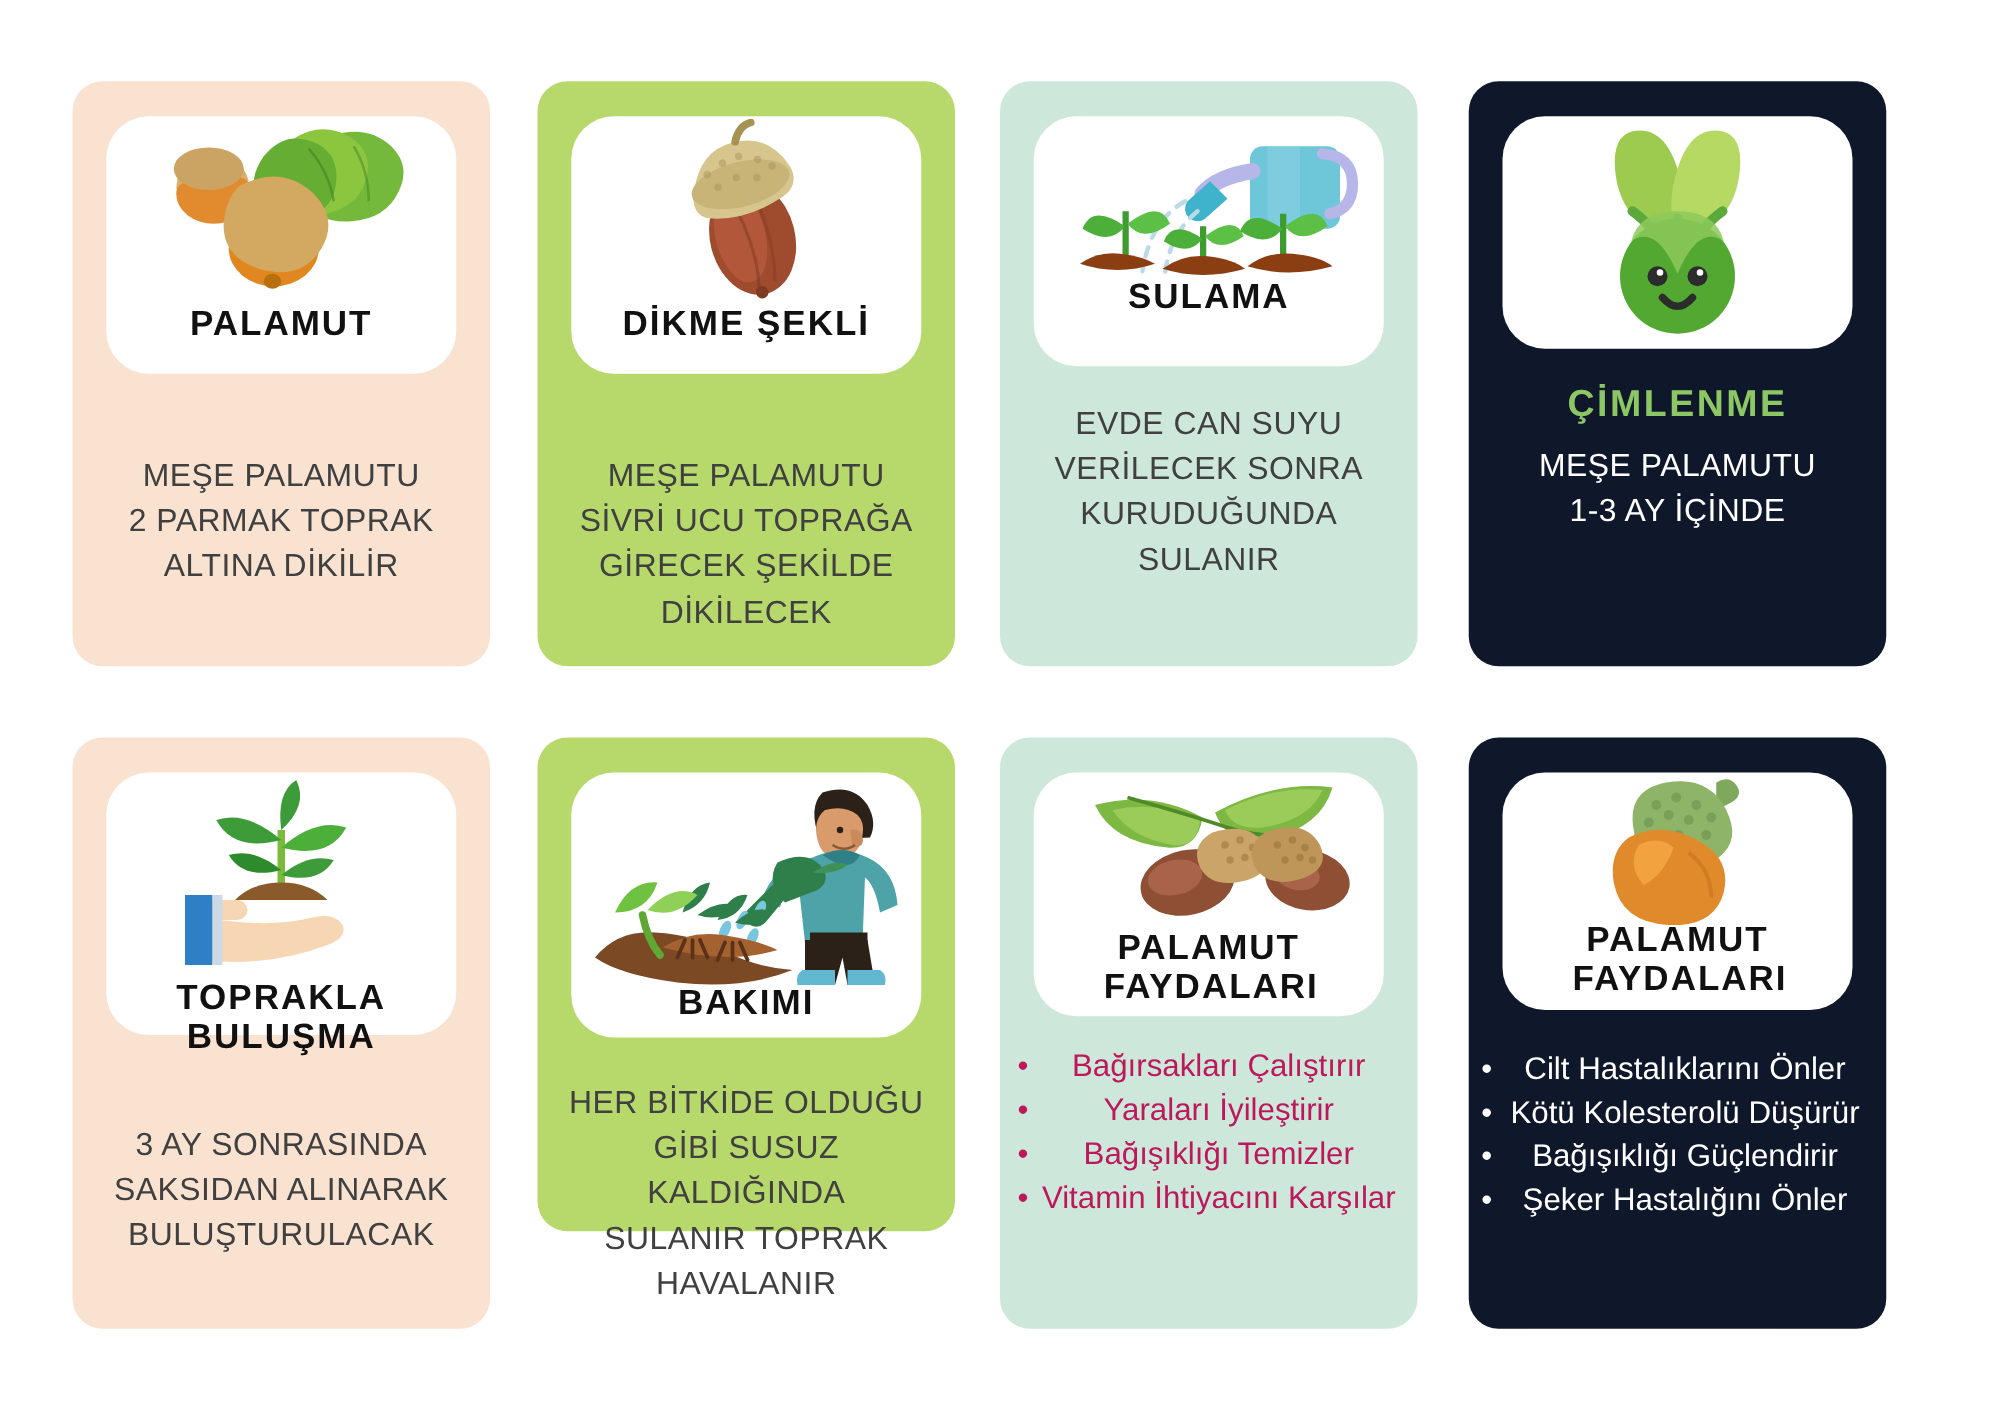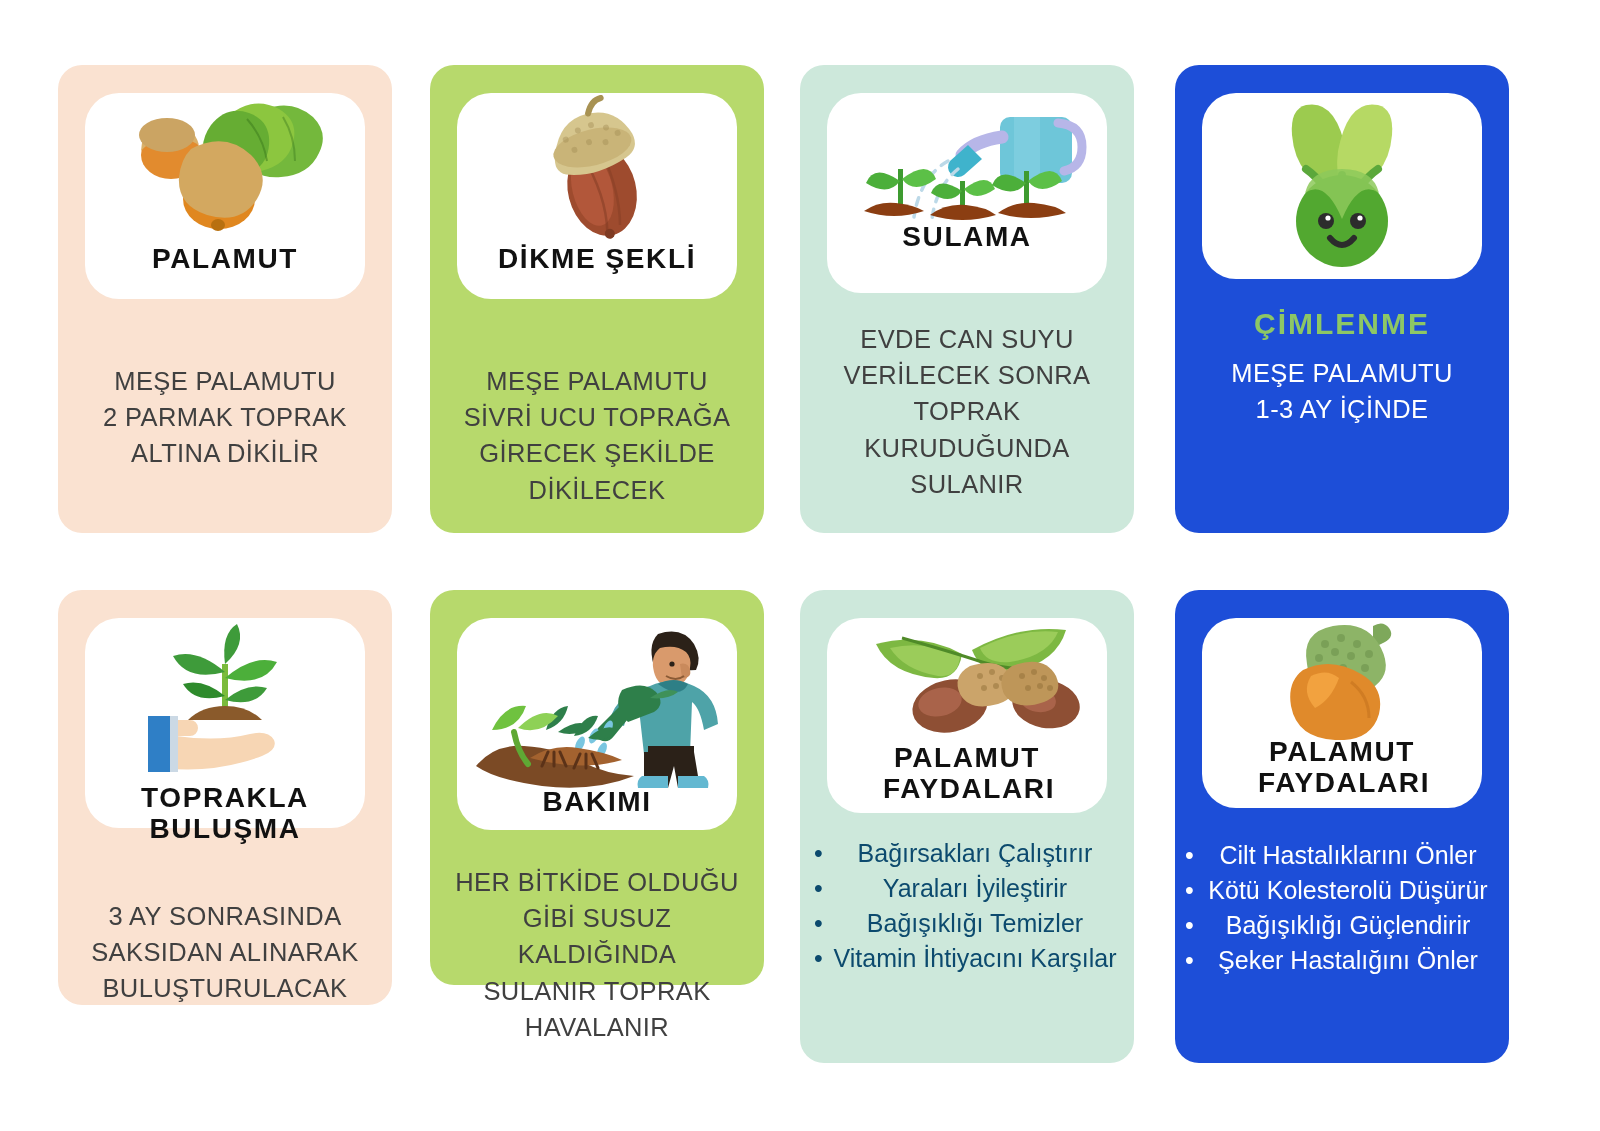--- a/index.html
+++ b/index.html
@@ -21,21 +21,21 @@
   .card {
     position: absolute;
     border-radius: 24px;
     display: flex;
     flex-direction: column;
     align-items: center;
   }
   .card.peach { background: #FAE2D1; }
   .card.lime  { background: #B7D96C; }
   .card.mint  { background: #CDE8DB; }
-  .card.teal  { background: #1d4ed8; }
+  .card.teal  { background: #0f172a; }
 
   
   .panel {
     position: absolute;
     left: 27px;
     right: 27px;
     top: 28px;
     background: #ffffff;
     border-radius: 34px;
     display: flex;
@@ -94,21 +94,21 @@
     left: 26px;
     right: 16px;
     z-index: 3;
     list-style: none;
   }
   .bullets li {
     position: relative;
     text-align: center;
     font-size: 25px;
     line-height: 1.4;
-    color: #0c4a6e;
+    color: #be185d;
     padding-left: 6px;
   }
   .bullets li::before {
     content: "\2022";
     position: absolute;
     left: -12px;
     top: 0;
     font-size: 25px;
     line-height: 1.4;
   }
@@ -220,21 +220,20 @@
             <path d="M156 118 q16 -12 36 -10 q22 2 32 10 q-36 10 -68 0z" fill="#8B3E12"></path>
           </g>
         </svg>
       </div>
       <div class="title sm" style="top:128px;">SULAMA</div>
     </div>
 
     <div class="body-text" style="top:256px;">
       <div>EVDE CAN SUYU</div>
       <div>VERİLECEK SONRA</div>
-      <div>TOPRAK</div>
       <div>KURUDUĞUNDA</div>
       <div>SULANIR</div>
     </div>
   </div>
 
   <div class="card teal" style="left:1175px; top:65px; width:334px; height:468px;">
     <div class="panel h-c">
       <div class="art" style="height:178px; padding-top:6px;">
         <svg width="190" height="174" viewBox="0 0 190 174">
           <g>
@@ -256,21 +255,21 @@
     </div>
 
     <div class="title md accent" style="top:242px;">ÇİMLENME</div>
 
     <div class="body-text light" style="top:290px;">
       <div>MEŞE PALAMUTU</div>
       <div>1-3 AY İÇİNDE</div>
     </div>
   </div>
 
-  <div class="card peach" style="left:58px; top:590px; width:334px; height:415px;">
+  <div class="card peach" style="left:58px; top:590px; width:334px; height:473px;">
     <div class="panel h-d">
       <div class="art" style="height:170px; padding-top:8px;">
         <svg width="210" height="168" viewBox="0 0 210 168">
           <g>
             <path d="M105 96 V44" stroke="#7BBB3C" stroke-width="6" fill="none"></path>
             <path d="M105 44 q-4 -30 12 -40 q10 20 -12 40z" fill="#3E9B3A"></path>
             <path d="M105 52 q-28 -24 -52 -16 q14 26 52 16z" fill="#3E9B3A"></path>
             <path d="M105 58 q28 -24 52 -16 q-14 26 -52 16z" fill="#4CAF3A"></path>
             <path d="M105 76 q-22 -18 -42 -12 q12 20 42 12z" fill="#2E8B2C"></path>
             <path d="M105 80 q22 -18 42 -12 q-12 20 -42 12z" fill="#3E9B3A"></path>

